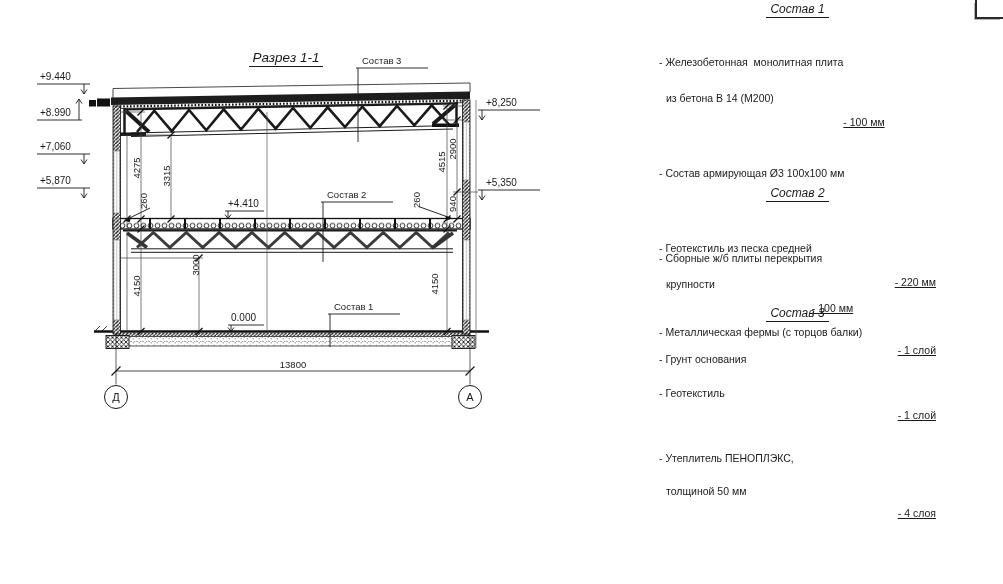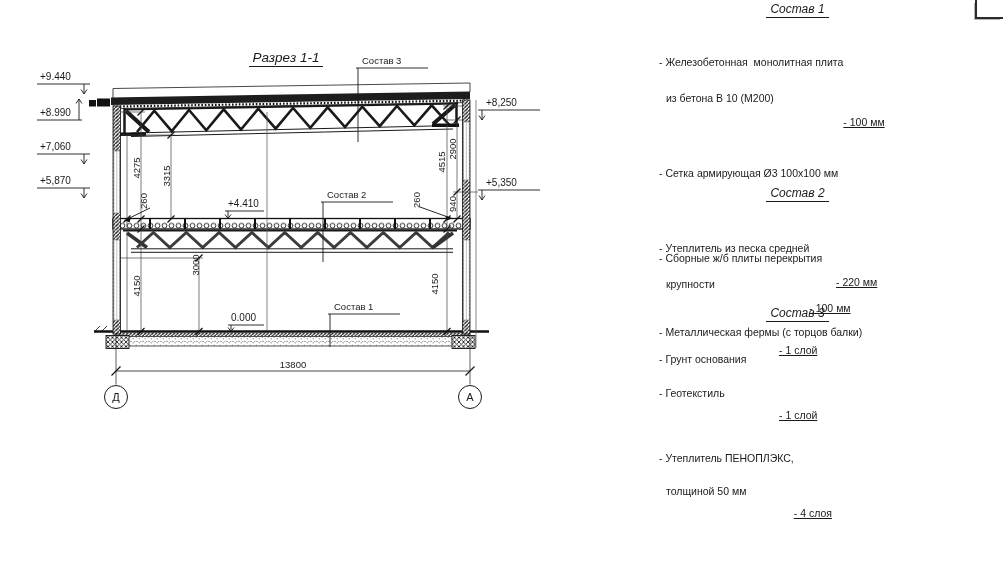--- a/index.html
+++ b/index.html
@@ -18,22 +18,22 @@
   .legend{position:absolute;left:659px;top:0;width:277px;height:584px;}
   .legend-section{position:absolute;left:0;width:100%;}
   .sec-h{text-align:center;font-size:12px;font-style:italic;height:15px;}
   .sec-h span{border-bottom:1px solid #1a1a1a;padding:0 4px 1px;}
   .items{margin-top:15px;}
   .item{display:flex;align-items:flex-end;font-size:10.5px;line-height:12px;}
   .name{white-space:pre;}
   .l2{padding-left:7px;}
   .val{margin-left:auto;text-align:left;white-space:pre;text-decoration:underline;}
   .s1 .item{margin-bottom:15px;}  .s1 .val{width:132px;}
-  .s2 .items{margin-top:27px;}    .s2 .item{margin-bottom:14px;} .s2 .val{width:100px;}
-  .s3 .items{margin-top:24px;}    .s3 .item{margin-bottom:10px;line-height:11px;} .s3 .val{width:157px;}
+  .s2 .items{margin-top:27px;}    .s2 .item{margin-bottom:14px;} .s2 .val{width:100px;text-align:right;}
+  .s3 .items{margin-top:24px;}    .s3 .item{margin-bottom:10px;line-height:11px;} .s3 .val{width:157px;text-align:right;}
 
   
   .corner{position:absolute;top:0;right:0;width:26px;height:17px;
           border-left:2px solid #2a2a2a;border-bottom:2px solid #2a2a2a;
           box-shadow:-2px 2px 0 -1px #b5b5b5;}
 </style>
 </head>
 <body>
 
 <div id="stage">
@@ -277,33 +277,33 @@
 </svg>
 
 <div class="legend">
 
   <div class="legend-section s1" style="top:2px">
     <div class="sec-h"><span>Состав 1</span></div>
     <div class="items">
       <div class="item">
         <div class="name">
           <div>- Железобетонная  монолитная плита</div>
-          <div class="l2">из бетона В 10 (М200)</div>
+          <div class="l2">из бетона В 14 (М200)</div>
         </div>
         <div class="val">- 100 мм</div>
       </div>
       <div class="item">
         <div class="name">
-          <div>- Сетка армирующая Ø3 100x100 мм</div>
+          <div>- Состав армирующая Ø3 100x100 мм</div>
         </div>
         <div class="val"></div>
       </div>
       <div class="item">
         <div class="name">
-          <div>- Утеплитель из песка средней</div>
+          <div>- Геотекстиль из песка средней</div>
           <div class="l2">крупности</div>
         </div>
         <div class="val">- 100 мм</div>
       </div>
       <div class="item">
         <div class="name">
           <div>- Грунт основания</div>
         </div>
         <div class="val"></div>
       </div>

